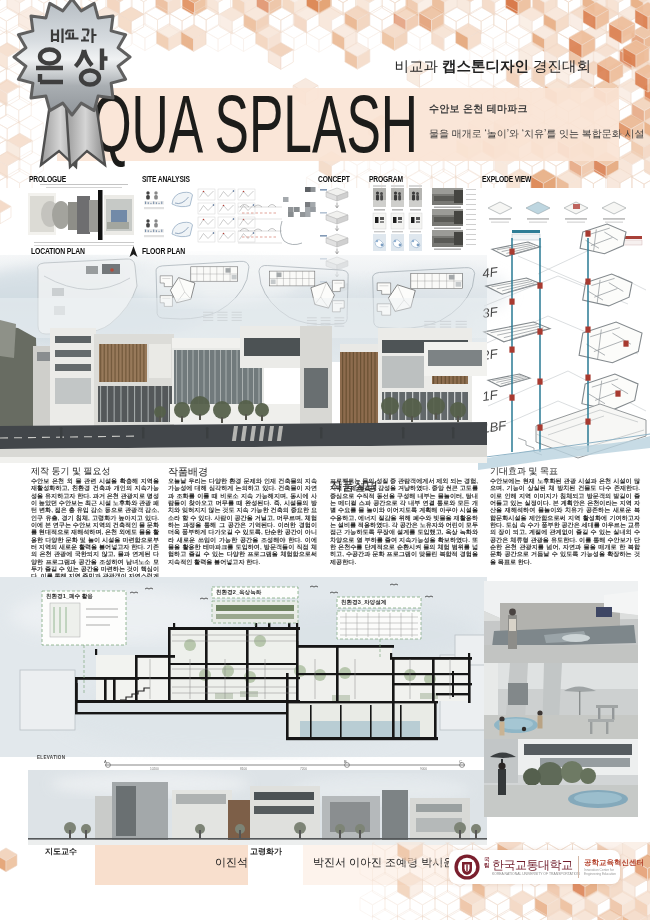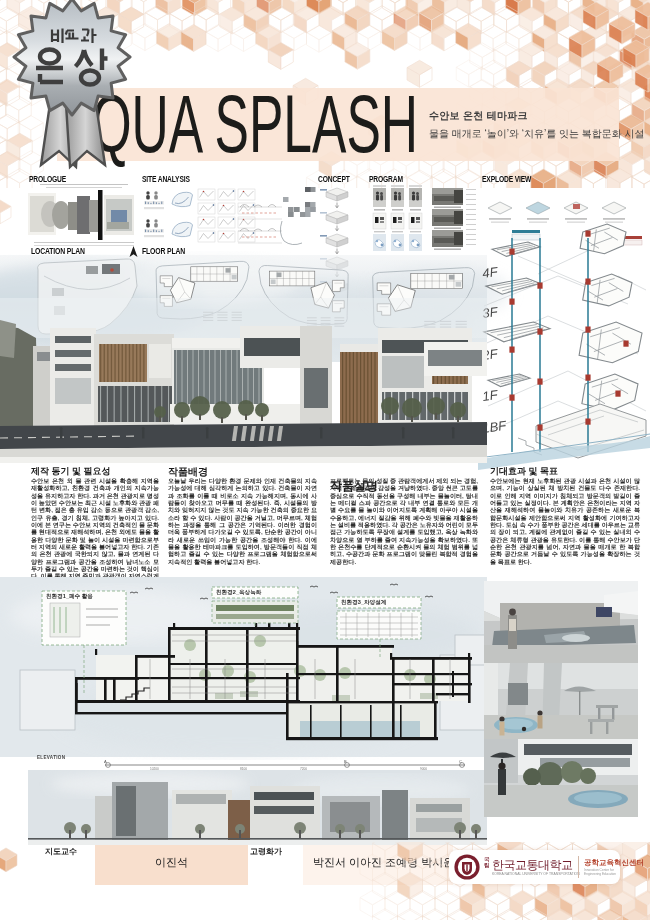--- a/index.html
+++ b/index.html
@@ -1,19 +1,19 @@
 <!DOCTYPE html>
 <html><head><meta charset="utf-8">
 <style>
 *{margin:0;padding:0;box-sizing:border-box}
 body{font-family:"Liberation Sans",sans-serif;background:#fff}
 #page{position:relative;width:650px;height:920px;background:#fff;overflow:hidden}
 .abs{position:absolute}
 .hdr{font-weight:bold;color:#101010;white-space:nowrap;transform:scale(.78,1);transform-origin:0 0;letter-spacing:-0.2px}
-.khdr{font-weight:bold;color:#1a1a1a;white-space:nowrap}
+.khdr{font-weight:normal;color:#1a1a1a;white-space:nowrap}
 .tcol{font-size:6.1px;line-height:7.35px;color:#2e2e2e;text-align:justify;font-weight:bold}
 </style></head><body>
 <div id="page">
 
 <svg class="abs" style="left:0;top:0" width="650" height="188" viewBox="0 0 650 188">
       <g opacity="0.65">
         <polygon points="-5.386618445762641,-11.079010451352246 7.113381554237359,-3.8290104513522474 -5.386618445762641,3.4209895486477517 -17.886618445762643,-3.8290104513522474" fill="none" stroke="#eed8c9" stroke-width="0.7"></polygon>
         <polygon points="-17.886618445762643,-3.8290104513522474 -5.386618445762641,3.4209895486477517 -5.386618445762641,15.920989548647752 -17.886618445762643,8.670989548647754" fill="none" stroke="#eed8c9" stroke-width="0.7"></polygon>
         <polygon points="7.113381554237359,-3.8290104513522474 -5.386618445762641,3.4209895486477517 -5.386618445762641,15.920989548647752 7.113381554237359,8.670989548647754" fill="none" stroke="#eed8c9" stroke-width="0.7"></polygon>
       </g>
@@ -938,22 +938,23 @@
         <polygon points="595,37.54 582,45.08 582,58.08 595,50.54" fill="#eebd9a" stroke="#eed8c9" stroke-width="0.6"></polygon>
       </g>
     </svg>
 
 <div class="abs" style="left:57px;top:88px;width:562px;height:73px;background:rgba(249,227,212,0.9)"></div>
 
 <svg class="abs" style="left:0;top:77px" width="650" height="90" viewBox="0 0 650 90">
       <text x="57" y="75" font-size="82" fill="#1c1c1a" textLength="361" lengthAdjust="spacingAndGlyphs">AQUA SPLASH</text>
     </svg>
 
-
-<div class="abs" style="left:429px;top:109px;letter-spacing:.8px;font-size:10px;color:#3c3c3c;font-weight:bold;letter-spacing:0.3px">수안보 온천 테마파크</div>
+<div class="abs" style="left:340px;top:57px;width:251px;text-align:right;font-size:14.5px;color:#222">비교과 <b>캡스톤디자인</b> 경진대회</div>
+
+<div class="abs" style="left:429px;top:102px;letter-spacing:.8px;font-size:10px;color:#3c3c3c;font-weight:bold;letter-spacing:0.3px">수안보 온천 테마파크</div>
 
 <div class="abs" style="left:429px;top:127px;font-size:10px;color:#3c3c3c">물을 매개로 ‘놀이’와 ‘치유’를 잇는 복합문화 시설</div>
 
 <svg class="abs" style="left:0;top:0" width="180" height="180" viewBox="0 0 180 180">
       <defs>
         <linearGradient id="silv" x1="0" y1="0" x2="0" y2="1">
           <stop offset="0" stop-color="#b5bcc2"></stop>
           <stop offset="0.35" stop-color="#d6dbdf"></stop>
           <stop offset="0.52" stop-color="#f0f2f3"></stop>
           <stop offset="0.75" stop-color="#a9aeb2"></stop>
@@ -1866,21 +1867,21 @@
       <path d="M6 18 q12 -9 26 0 l-13 1 Z" fill="#3a3e40"></path>
       <rect x="17" y="20" width="2" height="14" fill="#2e3234"></rect>
       <rect x="14" y="30" width="8" height="26" fill="#34383a"></rect>
       <circle cx="18" cy="27" r="3.6" fill="#2a2624"></circle>
     </svg>
 
 <div class="abs" style="left:45px;top:846px;font-size:8px;font-weight:bold;color:#222">지도교수</div>
 
 <div class="abs" style="left:95px;top:845px;width:153px;height:40px;background:#f8dfcd"></div>
 
-<div class="abs" style="left:95px;top:855px;width:153px;text-align:center;font-size:11px;color:#222">이진석</div>
+<div class="abs" style="left:95px;top:855px;width:153px;text-align:right;font-size:11px;color:#222">이진석</div>
 
 <div class="abs" style="left:250px;top:846px;font-size:8px;font-weight:bold;color:#222">고령화가</div>
 
 <div class="abs" style="left:303px;top:845px;width:150px;height:40px;background:#fdf3ec"></div>
 
 <div class="abs" style="left:313px;top:855px;font-size:11px;color:#222;white-space:nowrap">박진서 이아진 조예령 박시윤</div>
 
 <svg class="abs" style="left:0;top:842px" width="650" height="78" viewBox="0 0 650 78">
       <g opacity="0.36">
         <polygon points="385.0,-6 397.5,1.2499999999999991 385.0,8.499999999999998 372.5,1.2499999999999991" fill="none" stroke="#eed8c9" stroke-width="0.7"></polygon>

